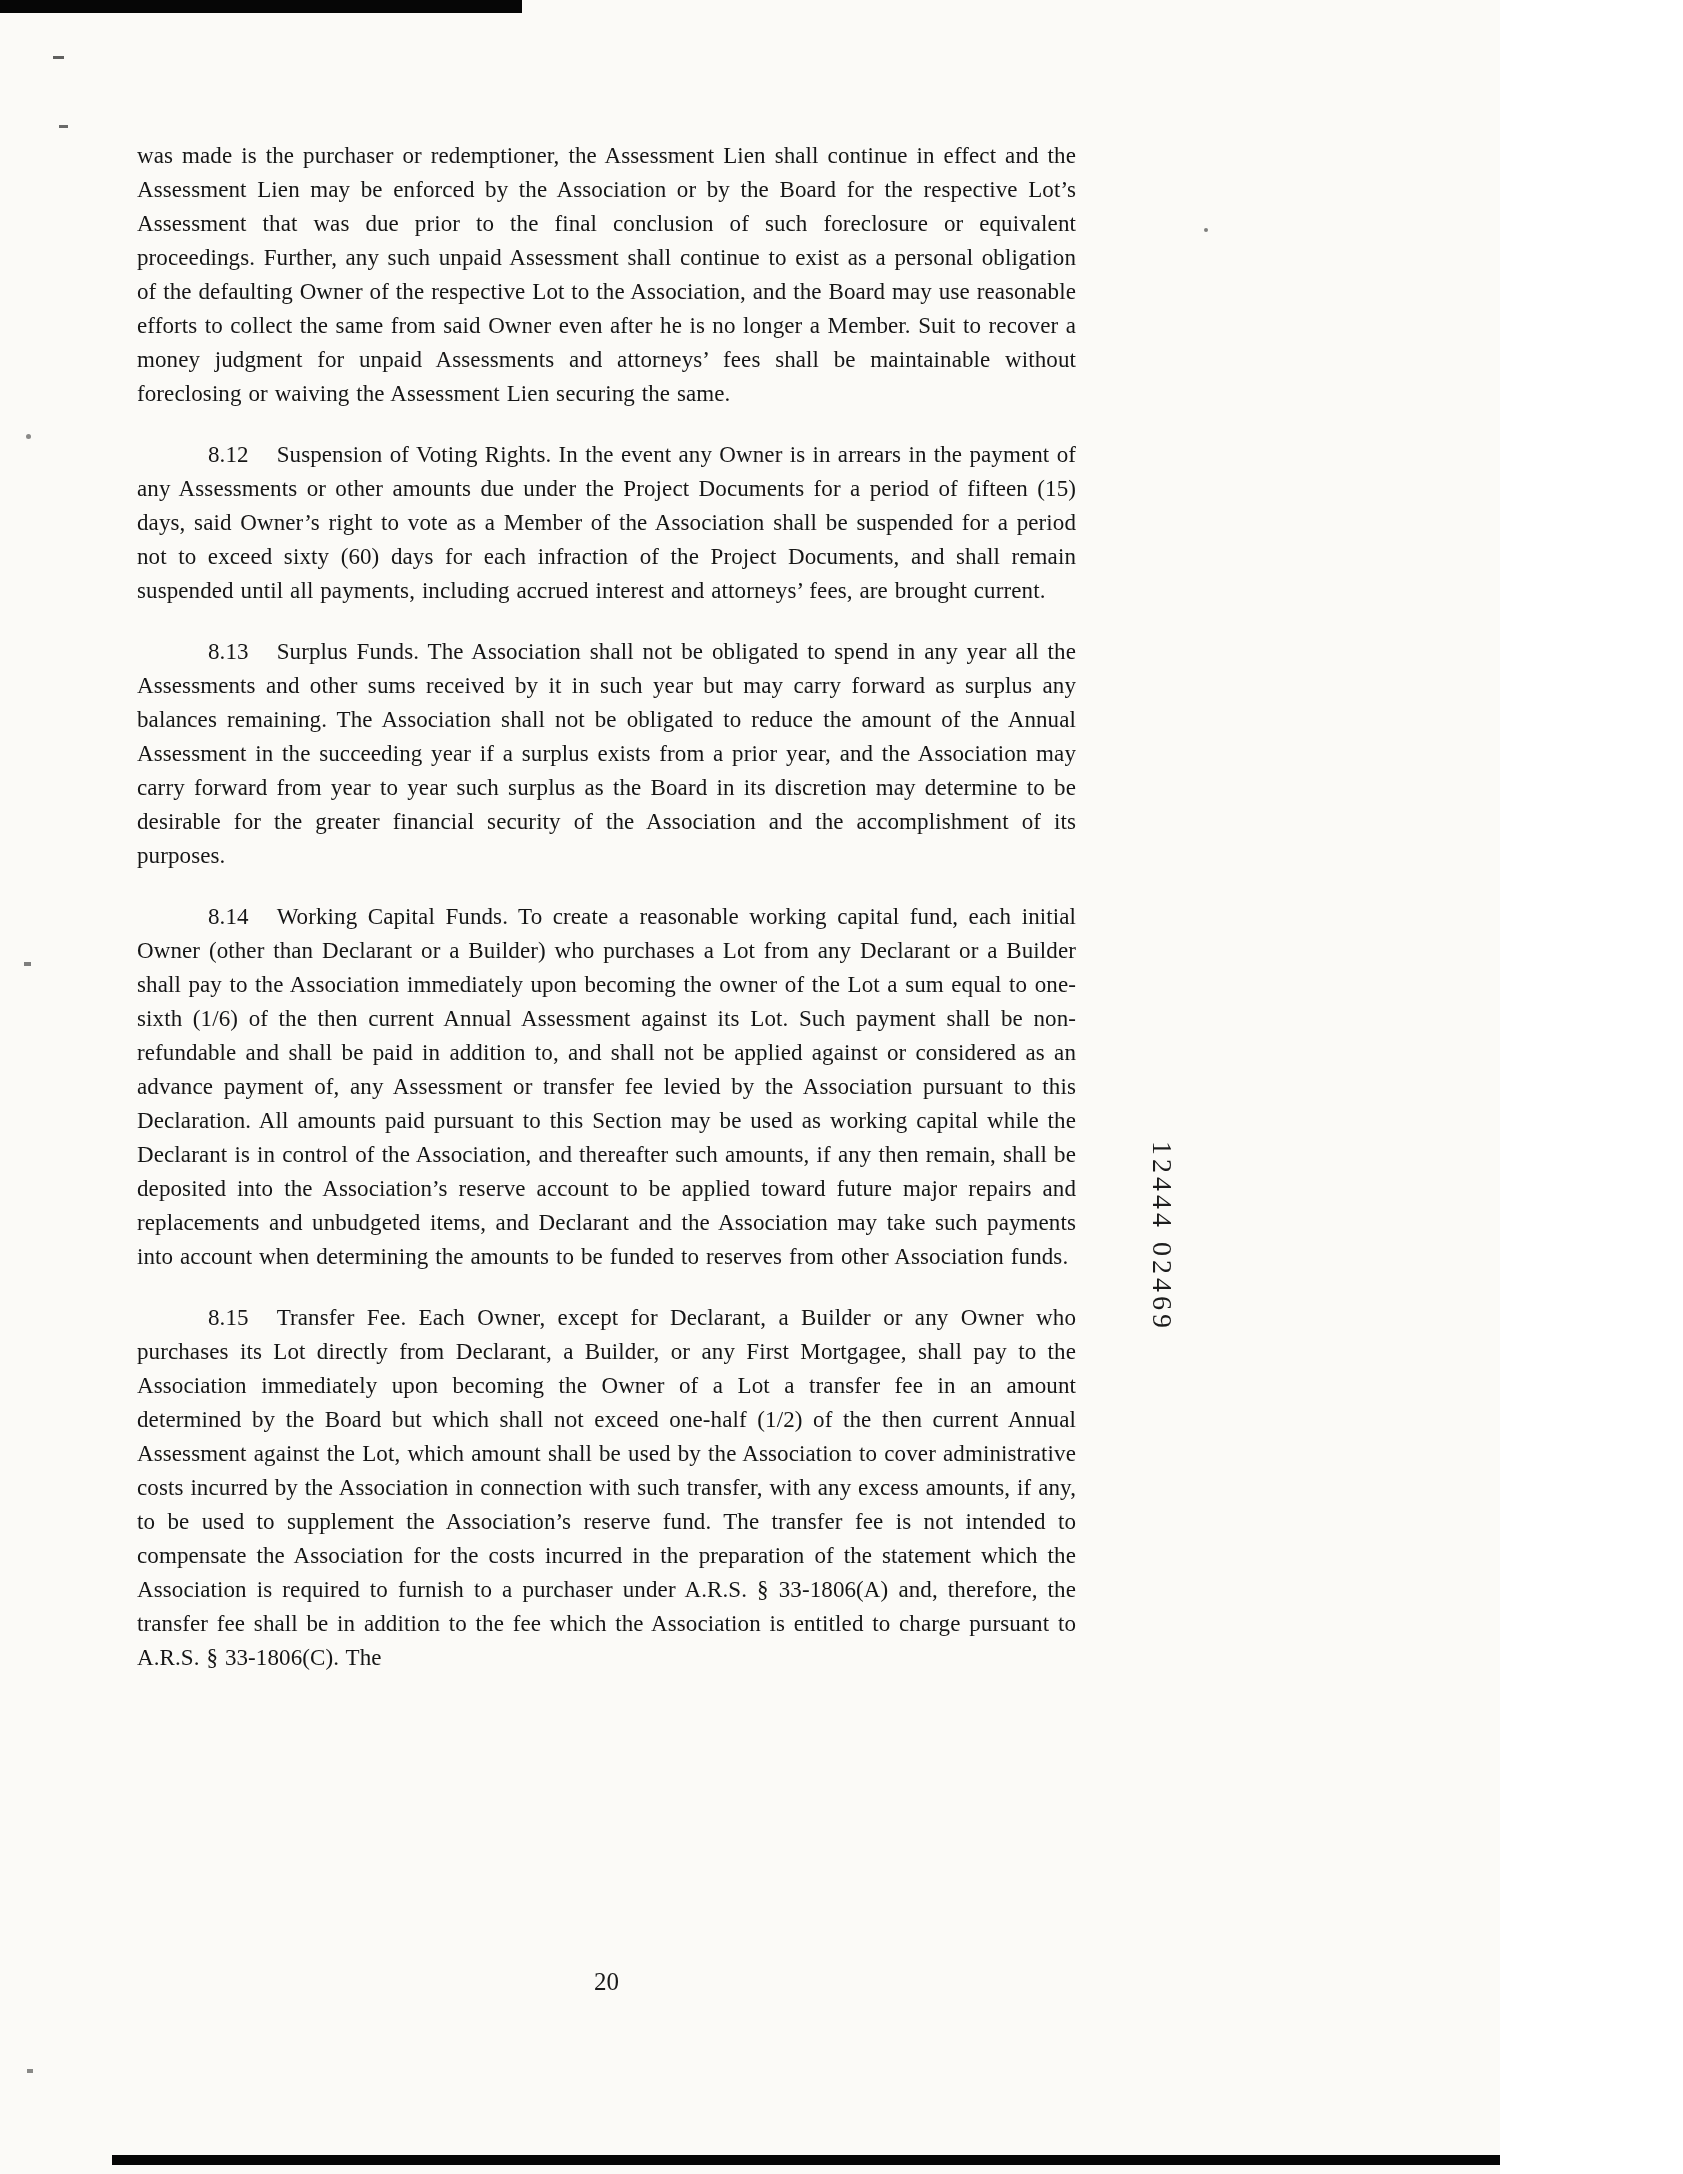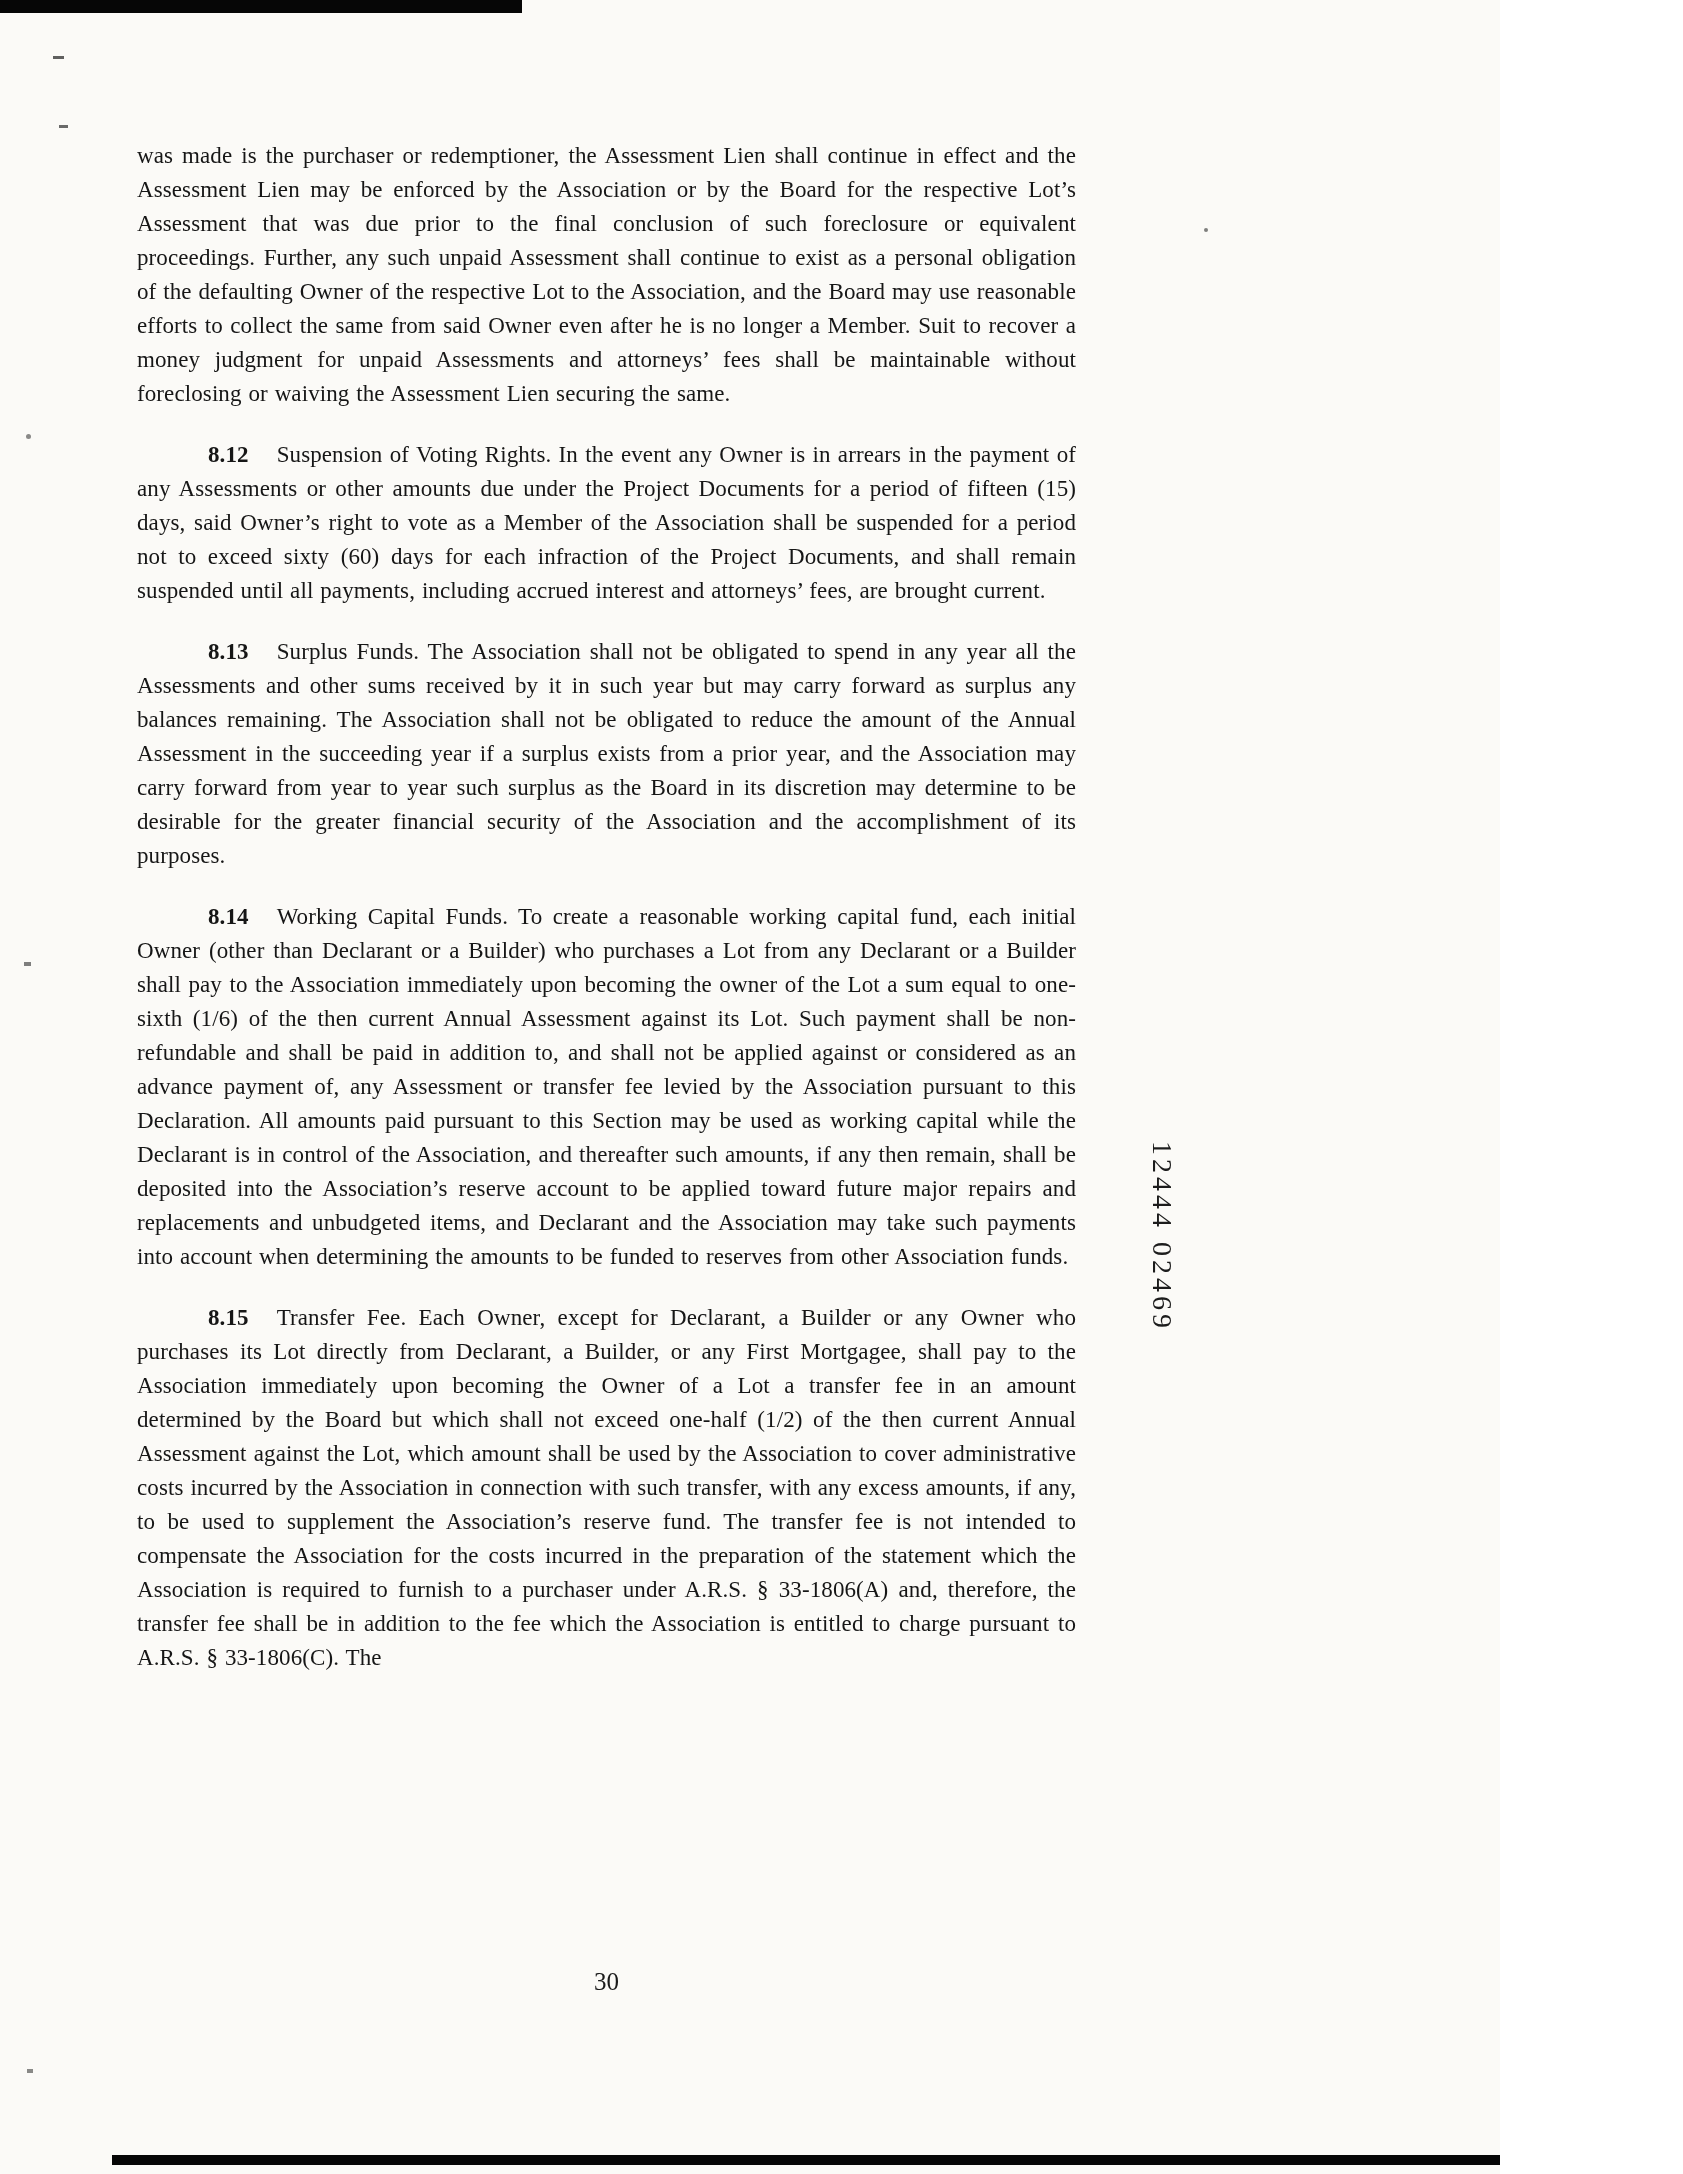--- a/index.html
+++ b/index.html
@@ -25,21 +25,21 @@
   .para {
     font-size: 23px;
     line-height: 34px;
     text-align: justify;
     margin-bottom: 27px;
     letter-spacing: 0.1px;
     word-spacing: 1px;
   }
   .para.section { text-indent: 71px; }
 
-  .sec-num { padding-right: 28px; font-weight: bold; }
+  .sec-num { padding-right: 28px; }
   .sec-head { text-underline-offset: 3px; }
 
   .page-number {
     position: absolute;
     left: 137px;
     top: 1968px;
     width: 939px;
     text-align: center;
     font-size: 25px;
     color: #1a1a1a;
@@ -99,16 +99,16 @@
 
   <p class="para section"><span class="sec-num">8.13</span><span class="sec-head">Surplus Funds</span><span class="body-text">. The Association shall not be obligated to spend in any year all the Assessments and other sums received by it in such year but may carry forward as surplus any balances remaining. The Association shall not be obligated to reduce the amount of the Annual Assessment in the succeeding year if a surplus exists from a prior year, and the Association may carry forward from year to year such surplus as the Board in its discretion may determine to be desirable for the greater financial security of the Association and the accomplishment of its purposes.</span></p>
 
   <p class="para section"><span class="sec-num">8.14</span><span class="sec-head">Working Capital Funds</span><span class="body-text">. To create a reasonable working capital fund, each initial Owner (other than Declarant or a Builder) who purchases a Lot from any Declarant or a Builder shall pay to the Association immediately upon becoming the owner of the Lot a sum equal to one-sixth (1/6) of the then current Annual Assessment against its Lot. Such payment shall be non-refundable and shall be paid in addition to, and shall not be applied against or considered as an advance payment of, any Assessment or transfer fee levied by the Association pursuant to this Declaration. All amounts paid pursuant to this Section may be used as working capital while the Declarant is in control of the Association, and thereafter such amounts, if any then remain, shall be deposited into the Association’s reserve account to be applied toward future major repairs and replacements and unbudgeted items, and Declarant and the Association may take such payments into account when determining the amounts to be funded to reserves from other Association funds.</span></p>
 
   <p class="para section"><span class="sec-num">8.15</span><span class="sec-head">Transfer Fee</span><span class="body-text">. Each Owner, except for Declarant, a Builder or any Owner who purchases its Lot directly from Declarant, a Builder, or any First Mortgagee, shall pay to the Association immediately upon becoming the Owner of a Lot a transfer fee in an amount determined by the Board but which shall not exceed one-half (1/2) of the then current Annual Assessment against the Lot, which amount shall be used by the Association to cover administrative costs incurred by the Association in connection with such transfer, with any excess amounts, if any, to be used to supplement the Association’s reserve fund. The transfer fee is not intended to compensate the Association for the costs incurred in the preparation of the statement which the Association is required to furnish to a purchaser under A.R.S. § 33-1806(A) and, therefore, the transfer fee shall be in addition to the fee which the Association is entitled to charge pursuant to A.R.S. § 33-1806(C). The</span></p>
 </div>
 
   <div class="stamp">12444 02469</div>
 
-  <div class="page-number">30</div>
+  <div class="page-number">20</div>
 
 </div>
 
 
 </body></html>

